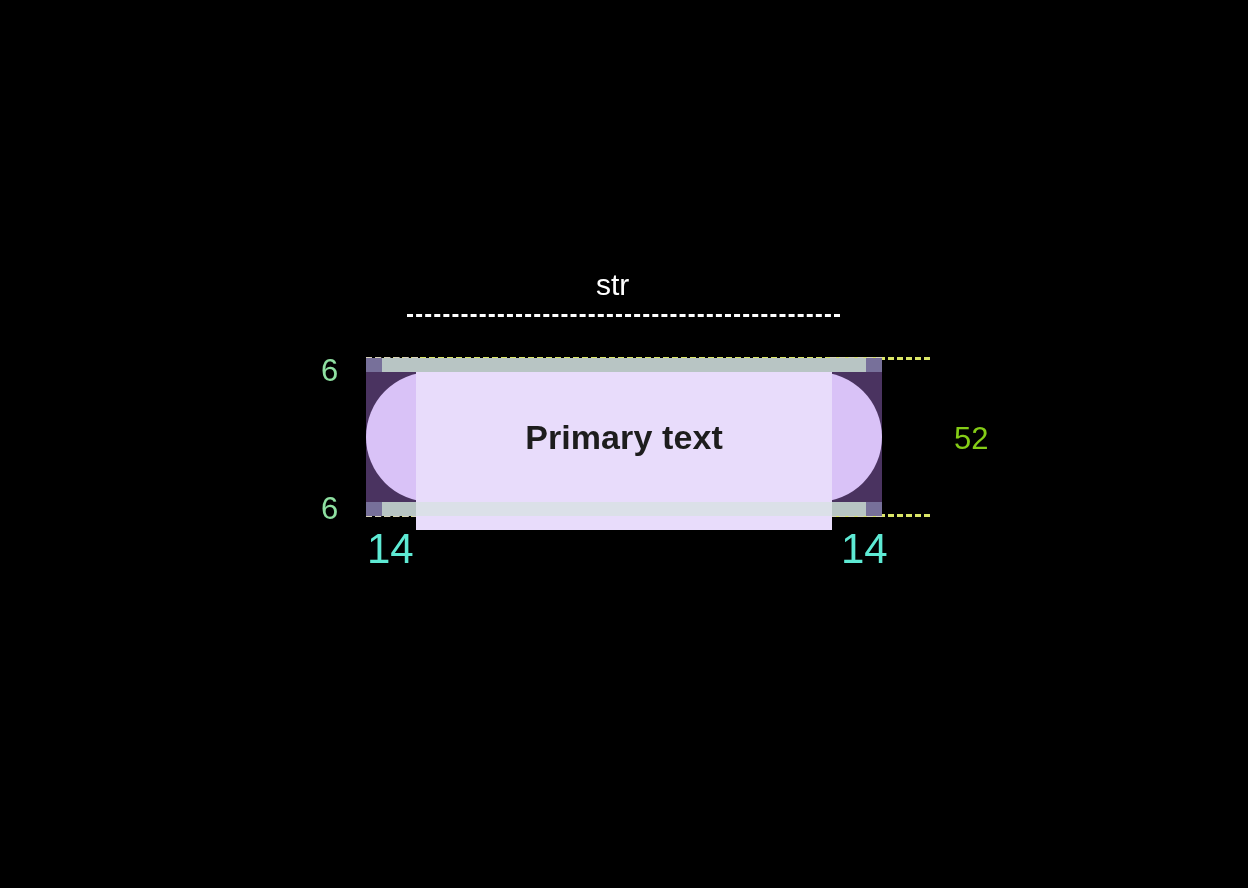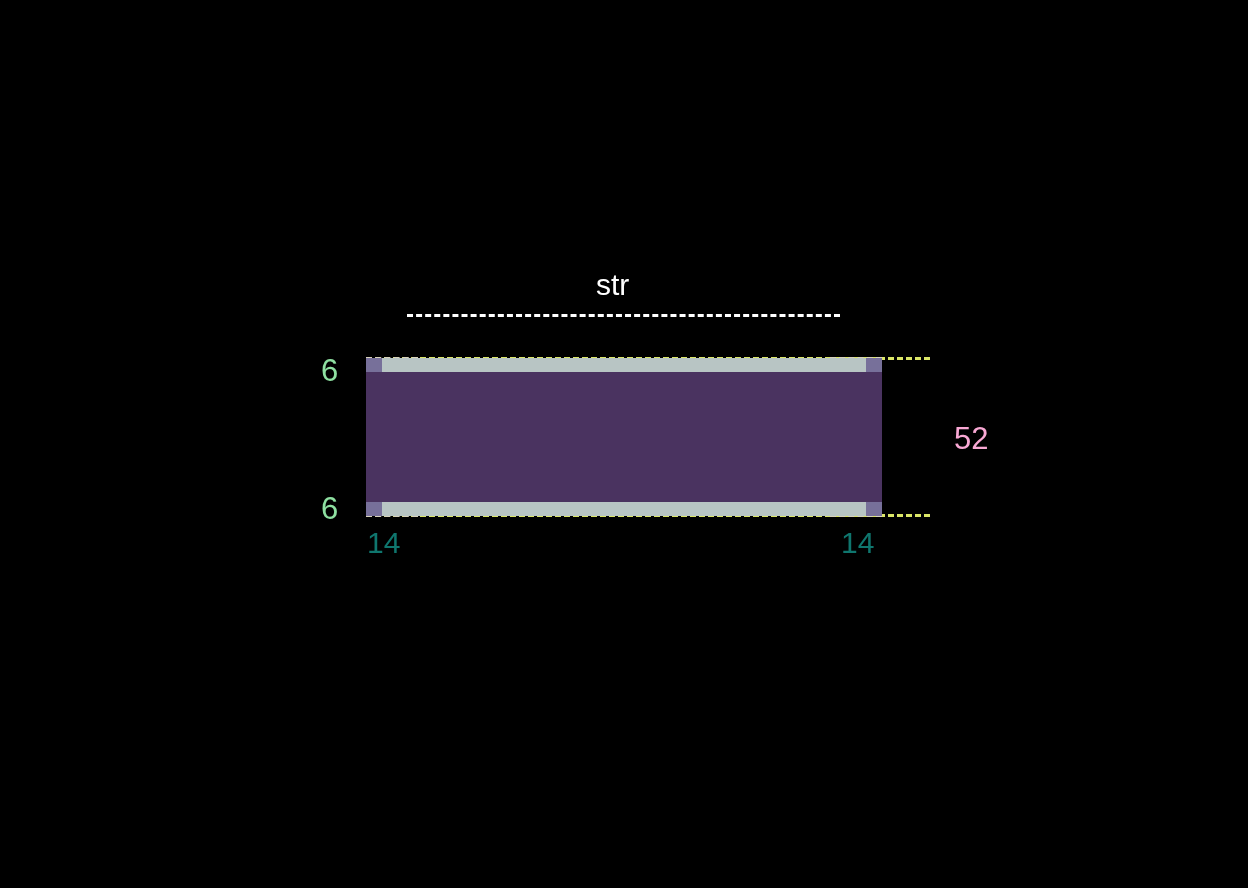--- a/index.html
+++ b/index.html
@@ -136,25 +136,25 @@
   }
   .label-str {
     color: #ffffff;
     font-size: 30px;
   }
   .label-green {
     color: #8ee0a1;
     font-size: 31px;
   }
   .label-purple {
-    color: #0f766e;
-    font-size: 30px;
+    color: #5eead4;
+    font-size: 42px;
   }
   .label-yellow {
-    color: #f9a8d4;
+    color: #84cc16;
     font-size: 31px;
   }
 </style>
 </head>
 <body>
 
 <div id="canvas">
 
   <div class="label label-str abs" style="left:596px; top:270px;">str</div>
 
@@ -173,20 +173,24 @@
     <div class="pad-base"></div>
 
     <div class="pad-v top"></div>
     <div class="pad-v bottom"></div>
 
     <div class="pad-corner tl"></div>
     <div class="pad-corner tr"></div>
     <div class="pad-corner bl"></div>
     <div class="pad-corner br"></div>
 
+    <div class="pill">
+      <div class="content-box"></div>
+      <span class="pill-label">Primary text</span>
+    </div>
 
     <div class="pad-v top" style="opacity:0.55;"></div>
     <div class="pad-v bottom" style="opacity:0.55;"></div>
 
     <div class="pad-corner tl"></div>
     <div class="pad-corner tr"></div>
     <div class="pad-corner bl"></div>
     <div class="pad-corner br"></div>
   </div>
 

